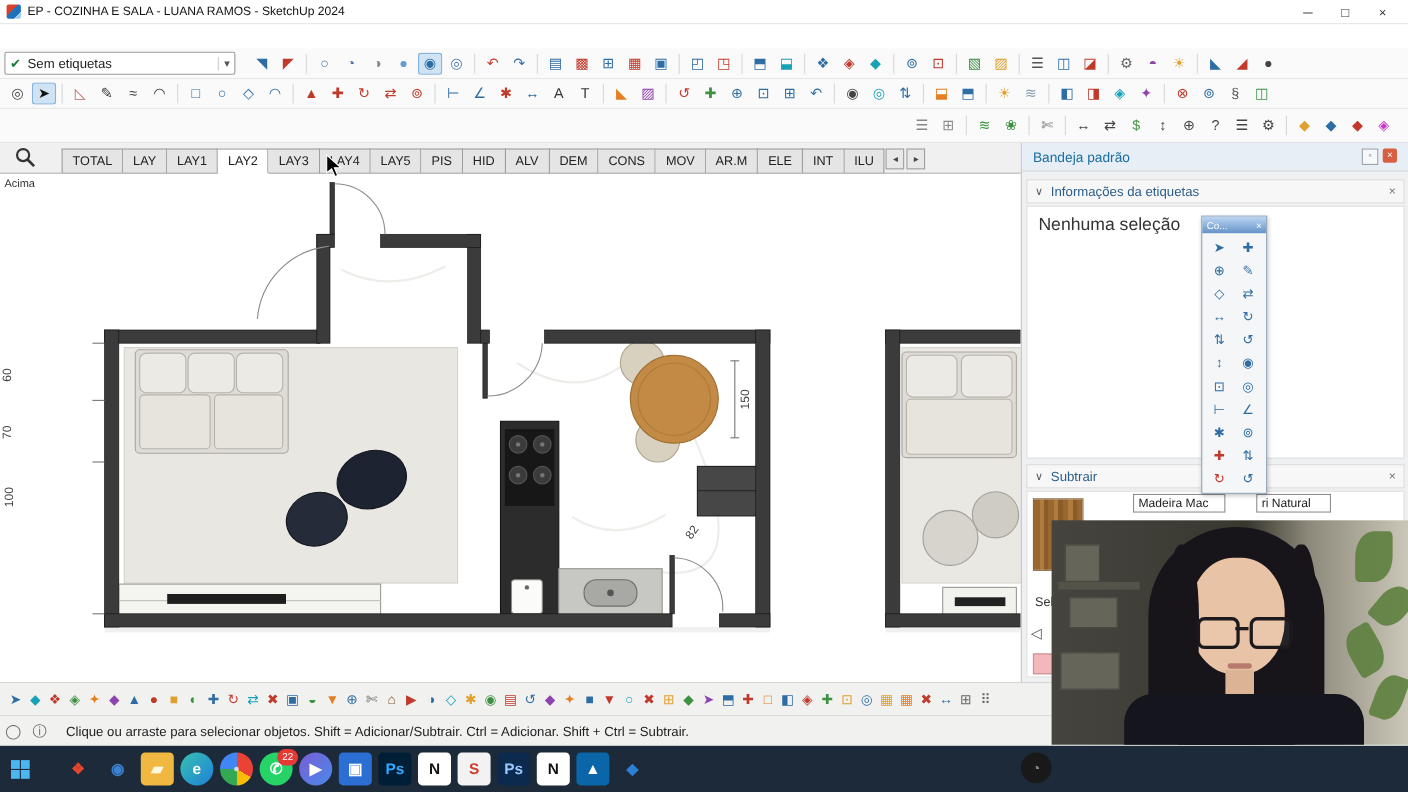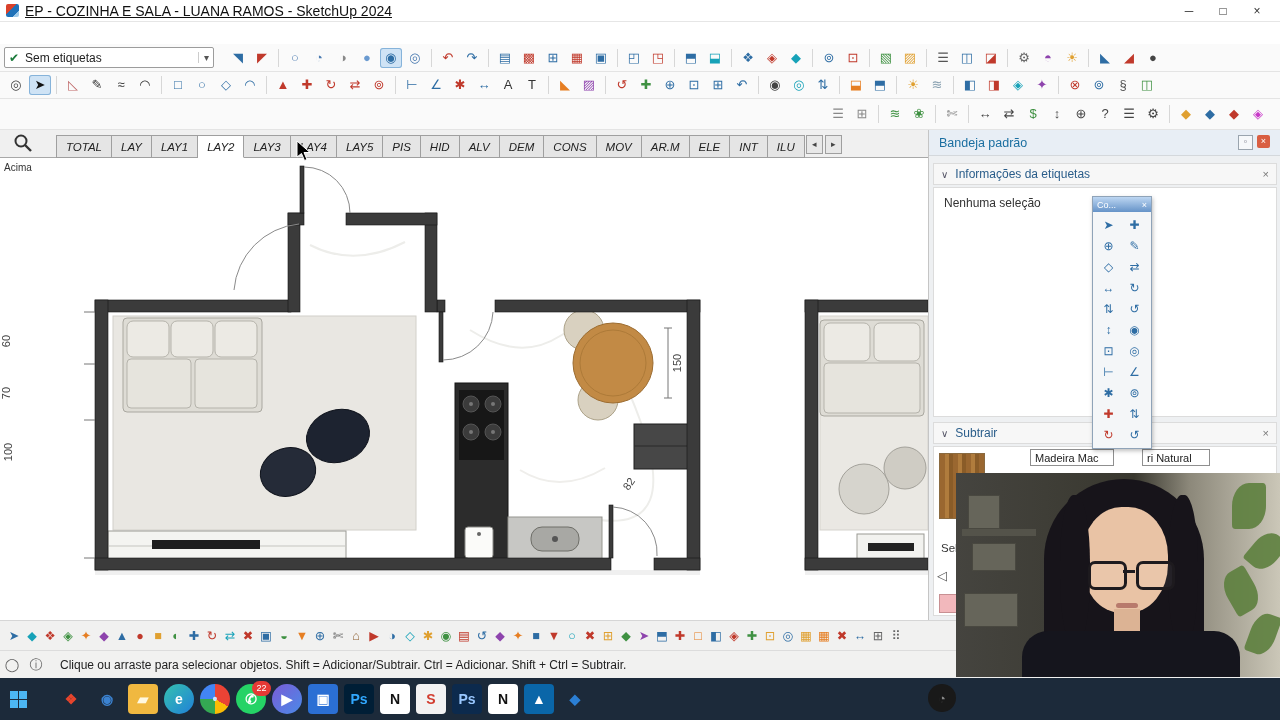--- a/index.html
+++ b/index.html
@@ -2,60 +2,60 @@
 <html><head>
 <meta charset="utf-8">
 <style>
   html,body{margin:0;padding:0;background:#222;}
   .board{position:relative;width:1280px;height:720px;background:#fff;overflow:hidden;
          font-family:"Liberation Sans",sans-serif;font-size:12px;color:#222;-webkit-font-smoothing:antialiased;}
   .abs{position:absolute;}
   
   .titlebar{left:0;top:0;width:1280px;height:22px;background:#fff;border-bottom:1px solid #e6e6e6;display:flex;align-items:center;padding:0 6px;box-sizing:border-box;}
   .applogo{width:13px;height:13px;margin-right:6px;background:linear-gradient(135deg,#d9412b 0 40%,#1f71b8 40% 75%,#9ec9e8 75%);border-radius:2px;}
-  .wtitle{font-size:14px;color:#111;text-decoration:underline;}
+  .wtitle{font-size:11px;color:#111;}
   .wcontrols{margin-left:auto;display:flex;}
   .wbtn{width:34px;text-align:center;font-size:12px;color:#333;cursor:default;}
   
   .menubar{left:0;top:22px;width:1280px;height:22px;background:#fbfbfb;border-bottom:1px solid #e8e8e8;display:flex;align-items:center;padding-left:4px;box-sizing:border-box;}
   .menu-item{padding:0 9px;font-size:12px;color:#222;}
   
   .tbrow{display:flex;align-items:center;background:#fafafa;border-bottom:1px solid #e4e4e4;box-sizing:border-box;}
   .tbrow1{left:0;top:44px;width:1280px;height:28px;padding:0 4px;}
   .tbrow2{left:0;top:72px;width:1280px;height:27px;padding:0 4px;}
   .tbrow3{left:0;top:99px;width:1280px;height:31px;padding:0 10px;justify-content:flex-end;}
   .ticon{display:inline-block;width:22px;height:20px;line-height:20px;text-align:center;font-size:13px;border-radius:3px;margin:0 1px;}
   .ticon.active{background:#cfe3f5;box-shadow:inset 0 0 0 1px #86b3da;}
   .tsep{display:inline-block;width:1px;height:18px;background:#d7d7d7;margin:0 4px;vertical-align:middle;}
   .tagdrop{display:flex;align-items:center;width:210px;height:21px;background:#fff;border:1px solid #9c9c9c;border-radius:2px;margin-right:12px;padding:0 4px;box-sizing:border-box;}
   .tagdrop .chk{color:#1a7a3a;font-size:12px;margin-right:6px;}
   .tagdrop .lbl{flex:1;font-size:12px;color:#222;}
   .tagdrop .arr{border-left:1px solid #ccc;padding-left:5px;color:#555;font-size:10px;}
   
   .tabstrip{left:0;top:130px;width:928px;height:28px;background:#f0f0f0;border-bottom:1px solid #a8a8a8;display:flex;align-items:flex-end;box-sizing:border-box;}
   .maglass{margin:0 22px 4px 12px;}
-  .tabsrow{display:flex;align-items:flex-end;font-style:italic;}
+  .tabsrow{display:flex;align-items:flex-end;}
   .tab{padding:5px 9px 4px 9px;font-size:11.5px;background:#e5e5e5;border:1px solid #9f9f9f;border-left:none;color:#222;margin-bottom:-1px;}
   .tab:first-child{border-left:1px solid #9f9f9f;}
   .tab.active{background:#fff;border-bottom-color:#fff;}
   .tscroll{width:15px;height:17px;line-height:16px;text-align:center;border:1px solid #9f9f9f;background:#e8e8e8;font-size:9px;color:#444;margin:0 1px 3px 1px;}
   
   .canvas{left:0;top:158px;width:928px;height:462px;background:#fff;overflow:hidden;}
   .axislabel{left:4px;top:4px;font-size:10px;color:#333;position:absolute;}
   
   .panel{left:928px;top:130px;width:352px;height:490px;background:#eef0f2;border-left:1px solid #c5c5c5;box-sizing:border-box;}
   .panel-header{position:absolute;left:0;top:0;width:100%;height:26px;background:#e8eef5;color:#1a6ea0;font-size:12.5px;display:flex;align-items:center;padding:0 10px;box-sizing:border-box;border-bottom:1px solid #d4d8dc;}
   .ph-icons{margin-left:auto;display:flex;gap:4px;}
   .ph-pin{width:13px;height:13px;border:1px solid #9aa4ae;background:#f6f8fa;font-size:8px;line-height:12px;text-align:center;color:#556;}
   .ph-close{width:13px;height:13px;background:#d95f43;color:#fff;font-size:9px;line-height:13px;text-align:center;border-radius:2px;}
   .sec-header{position:absolute;left:4px;width:344px;height:22px;background:#f7f7f7;border:1px solid #dcdcdc;display:flex;align-items:center;gap:7px;padding:0 7px;box-sizing:border-box;font-size:12px;color:#2a5d8a;}
   .sec-close{margin-left:auto;color:#777;font-size:11px;}
   .chev{color:#556;font-size:10px;}
   .sec-body{position:absolute;left:4px;width:344px;background:#fff;border:1px solid #dcdcdc;box-sizing:border-box;}
-  .entity-body{top:57px;height:230px;padding:8px 10px;font-size:12px;color:#333;}
+  .entity-body{top:57px;height:230px;padding:8px 10px;font-size:16px;color:#333;}
   .mat-body{top:316px;height:170px;}
   .mat-swatch{position:absolute;left:5px;top:6px;width:44px;height:64px;border:1px solid #8a6a40;
     background:repeating-linear-gradient(90deg,#9a6730 0 5px,#b07c3d 5px 9px,#8a5c28 9px 13px);}
   .mat-input{position:absolute;height:17px;background:#fff;border:1px solid #8f8f8f;font-size:11px;line-height:16px;padding:0 4px;color:#222;white-space:nowrap;overflow:hidden;box-sizing:border-box;}
   .mi1{left:96px;top:2px;width:84px;}
   .mi2{left:208px;top:2px;width:68px;}
   .sel-label{position:absolute;left:12px;top:412px;font-size:11.5px;color:#333;}
   .back-arrow{position:absolute;left:8px;top:438px;font-size:13px;color:#555;}
   .pink-swatch{position:absolute;left:10px;top:464px;width:22px;height:17px;background:#f2b8bc;border:1px solid #c89093;}
   

